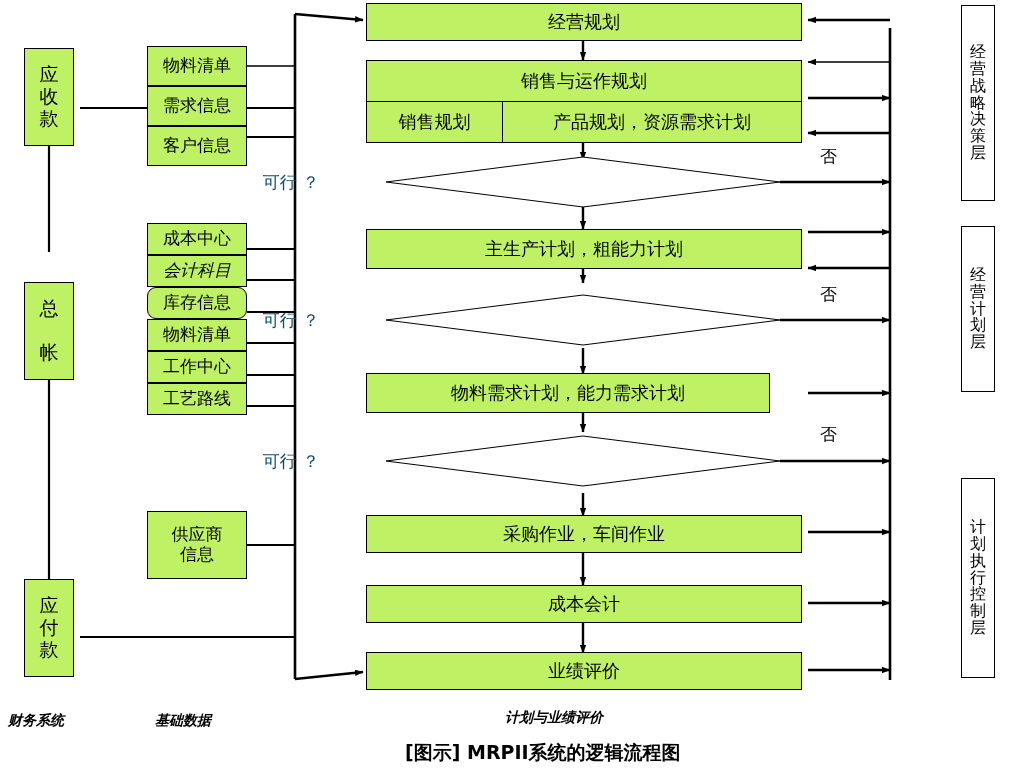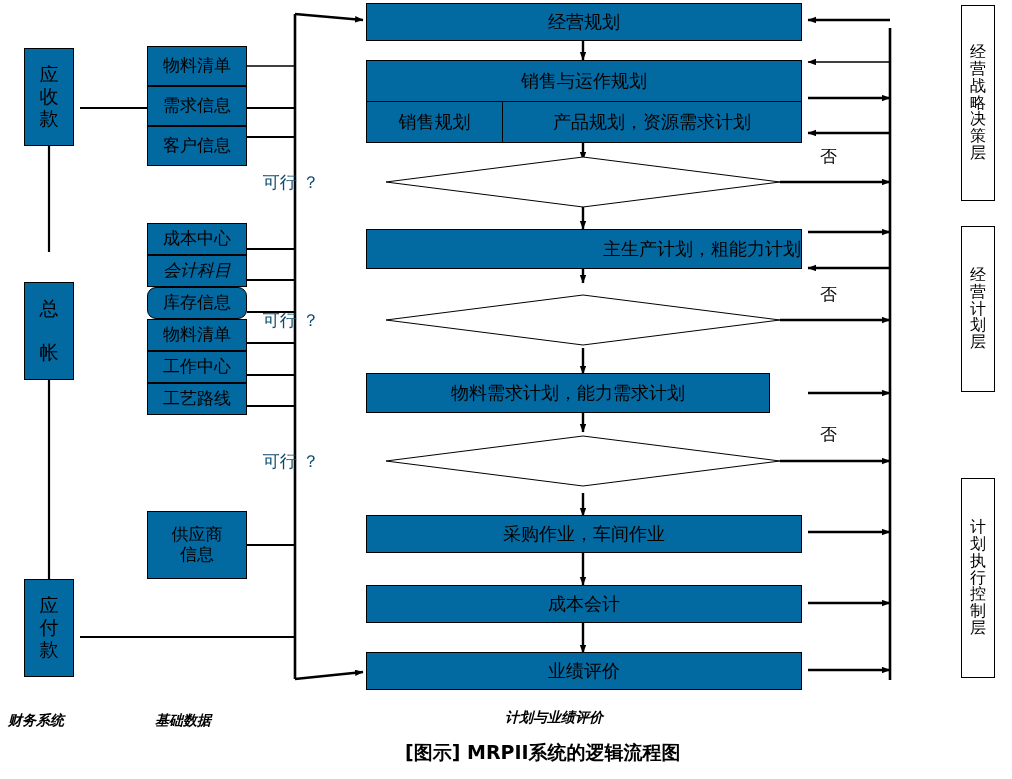--- a/index.html
+++ b/index.html
@@ -15,21 +15,21 @@
     width: 1012px;
     height: 779px;
     background: #ffffff;
     overflow: hidden;
   }
   
   .box {
     position: absolute;
     box-sizing: border-box;
     border: 1px solid #000;
-    background: #0369a1;
+    background: #bef264;
     display: flex;
     align-items: center;
     justify-content: center;
     text-align: center;
     line-height: 1.15;
     color: #000;
     white-space: pre-line;
   }
 
   
@@ -216,21 +216,21 @@
     <span>销售规划</span>
   </div>
   <div class="box" style="left:502px; top:101px; width:300px; height:42px; font-size:18px;">
     <span>产品规划，资源需求计划</span>
   </div>
 
   <div class="diamond-text" style="left:0; top:171px; width:1012px; text-align:center; font-size:17px;">
     <span style="display:inline-block; margin-left:-430px;">可行 ？</span>
   </div>
 
-  <div class="box" style="left:366px; top:229px; width:436px; height:40px; font-size:18px;justify-content:flex-end;">
+  <div class="box" style="left:366px; top:229px; width:436px; height:40px; font-size:18px;">
     <span>主生产计划，粗能力计划</span>
   </div>
 
   <div class="diamond-text" style="left:0; top:309px; width:1012px; text-align:center; font-size:17px;">
     <span style="display:inline-block; margin-left:-430px;">可行 ？</span>
   </div>
 
   <div class="box" style="left:366px; top:373px; width:404px; height:40px; font-size:18px;">
     <span>物料需求计划，能力需求计划</span>
   </div>

